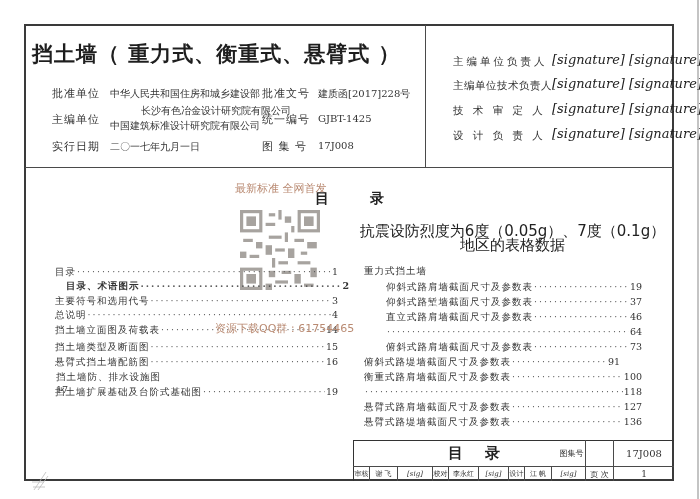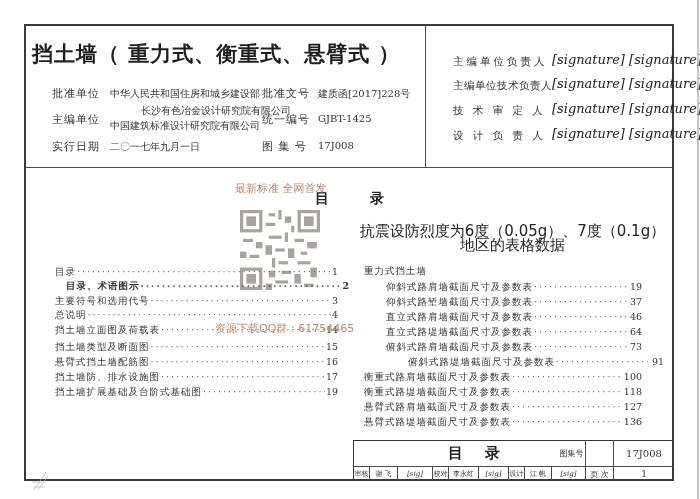--- a/index.html
+++ b/index.html
@@ -146,21 +146,21 @@
 <div class="toc-row" style="left:55px; top:341px; width:283px;">
     <span class="label">挡土墙类型及断面图</span>
     <span class="dots"></span>
     <span class="pg">15</span>
   </div>
 <div class="toc-row" style="left:55px; top:356px; width:283px;">
     <span class="label">悬臂式挡土墙配筋图</span>
     <span class="dots"></span>
     <span class="pg">16</span>
   </div>
-<div class="toc-row" style="left:55px; top:371px; width:283px;">
+<div class="toc-row" style="left:55px; top:371px; width:283px;flex-direction:column;">
     <span class="label">挡土墙防、排水设施图</span>
     <span class="dots"></span>
     <span class="pg">17</span>
   </div>
 <div class="toc-row" style="left:55px; top:386px; width:283px;">
     <span class="label">挡土墙扩展基础及台阶式基础图</span>
     <span class="dots"></span>
     <span class="pg">19</span>
   </div>
 
@@ -177,42 +177,40 @@
     <span class="label">仰斜式路堑墙截面尺寸及参数表</span>
     <span class="dots"></span>
     <span class="pg">37</span>
   </div>
 <div class="toc-row" style="left:386px; top:311px; width:256px;">
     <span class="label">直立式路肩墙截面尺寸及参数表</span>
     <span class="dots"></span>
     <span class="pg">46</span>
   </div>
 <div class="toc-row" style="left:386px; top:326px; width:256px;">
-    <span class="label">直立式路堤墙截面尺寸及参数表</span>
     <span class="dots"></span>
     <span class="pg">64</span>
   </div>
 <div class="toc-row" style="left:386px; top:341px; width:256px;">
     <span class="label">俯斜式路肩墙截面尺寸及参数表</span>
     <span class="dots"></span>
     <span class="pg">73</span>
   </div>
-<div class="toc-row" style="left:408px; top:356px; width:256px;">
+<div class="toc-row" style="left:364px; top:356px; width:256px;">
     <span class="label">俯斜式路堤墙截面尺寸及参数表</span>
     <span class="dots"></span>
     <span class="pg">91</span>
   </div>
 
 <div class="toc-row" style="left:364px; top:371px; width:278px;">
     <span class="label">衡重式路肩墙截面尺寸及参数表</span>
     <span class="dots"></span>
     <span class="pg">100</span>
   </div>
 <div class="toc-row" style="left:364px; top:386px; width:278px;">
-    <span class="label">衡重式路堤墙截面尺寸及参数表</span>
     <span class="dots"></span>
     <span class="pg">118</span>
   </div>
 <div class="toc-row" style="left:364px; top:401px; width:278px;">
     <span class="label">悬臂式路肩墙截面尺寸及参数表</span>
     <span class="dots"></span>
     <span class="pg">127</span>
   </div>
 <div class="toc-row" style="left:364px; top:416px; width:278px;">
     <span class="label">悬臂式路堤墙截面尺寸及参数表</span>

